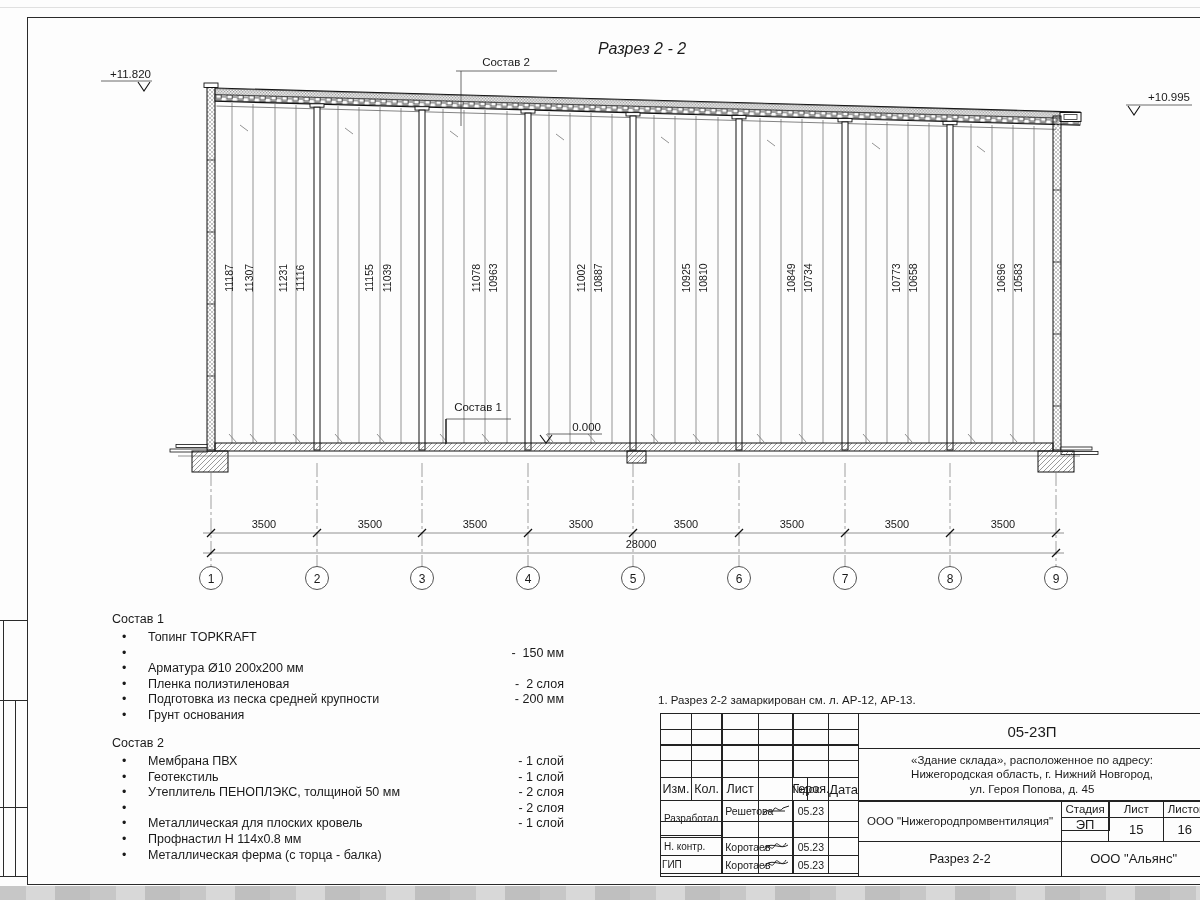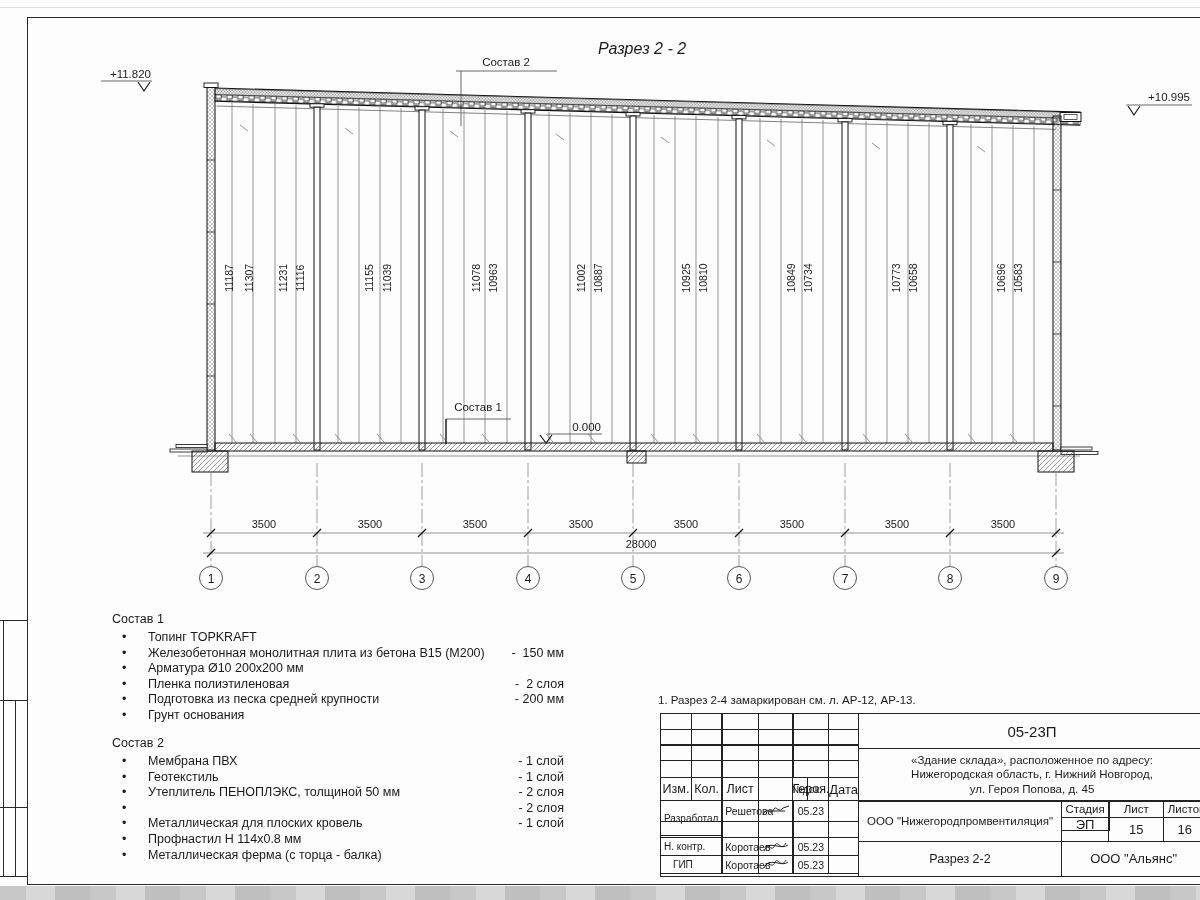--- a/index.html
+++ b/index.html
@@ -301,21 +301,20 @@
 
 <div class="abs complist" style="top:612px;">
   <h3>Состав 1</h3>
   <div class="li">
       <span class="blt">•</span>
       <span class="nm">Топинг TOPKRAFT</span>
       <span class="vl"></span>
     </div>
   <div class="li">
       <span class="blt">•</span>
-      <span class="nm">Железобетонная монолитная плита из бетона В15 (М200)</span>
       <span class="vl">-  150 мм</span>
     </div>
   <div class="li">
       <span class="blt">•</span>
       <span class="nm">Арматура Ø10 200x200 мм</span>
       <span class="vl"></span>
     </div>
   <div class="li">
       <span class="blt">•</span>
       <span class="nm">Пленка полиэтиленовая</span>
@@ -364,21 +363,21 @@
       <span class="nm">Профнастил Н 114x0.8 мм</span>
       <span class="vl"></span>
     </div>
   <div class="li">
       <span class="blt">•</span>
       <span class="nm">Металлическая ферма (с торца - балка)</span>
       <span class="vl"></span>
     </div>
 </div>
 
-<div class="abs" id="note">1. Разрез 2-4 замаркирован см. л. АР-12, АР-13.</div>
+<div class="abs" id="note">1. Разрез 2-2 замаркирован см. л. АР-12, АР-13.</div>
 
 <div>
 
   <div class="tb-cell" style="left:660px;top:713px;width:32px;height:17px;"></div>
   <div class="tb-cell" style="left:690.6px;top:713px;width:32px;height:17px;"></div>
   <div class="tb-cell" style="left:721.2px;top:713px;width:38px;height:17px;"></div>
   <div class="tb-cell" style="left:757.8px;top:713px;width:36px;height:17px;"></div>
   <div class="tb-cell" style="left:792.4px;top:713px;width:37px;height:17px;"></div>
   <div class="tb-cell" style="left:828px;top:713px;width:31.4px;height:17px;"></div>
   <div class="tb-cell" style="left:660px;top:728.6px;width:32px;height:17px;"></div>
@@ -423,21 +422,21 @@
   <div class="tb-cell" style="left:828px;top:821px;width:31.4px;height:17px;"></div>
   <div class="tb-cell" style="left:660px;top:837px;width:63px;height:19px;font-size:10px;justify-content:flex-start;padding-left:3px;">Н. контр.</div>
   <div class="tb-cell" style="left:721.2px;top:837px;width:38px;height:19px;font-size:10.5px;justify-content:flex-start;padding-left:3px;">Коротаев</div>
   <div class="tb-cell" style="left:757.8px;top:837px;width:36px;height:19px;">
     <svg width="30" height="16" viewBox="0 0 30 16">
         <path d="M3,12 C8,1 10,15 14,6 C17,1 20,13 25,4 M4,8 C12,3 20,11 27,6" fill="none" stroke="#222" stroke-width="1"></path>
       </svg>
   </div>
   <div class="tb-cell" style="left:792.4px;top:837px;width:37px;height:19px;font-size:10.5px;">05.23</div>
   <div class="tb-cell" style="left:828px;top:837px;width:31.4px;height:19px;"></div>
-  <div class="tb-cell" style="left:660px;top:855px;width:63px;height:19px;font-size:10px;justify-content:flex-start;padding-left:12px;">ГИП</div>
+  <div class="tb-cell" style="left:660px;top:855px;width:63px;height:19px;font-size:10px;justify-content:flex-start;padding-left:1px;">ГИП</div>
   <div class="tb-cell" style="left:721.2px;top:855px;width:38px;height:19px;font-size:10.5px;justify-content:flex-start;padding-left:3px;">Коротаев</div>
   <div class="tb-cell" style="left:757.8px;top:855px;width:36px;height:19px;">
     <svg width="30" height="16" viewBox="0 0 30 16">
         <path d="M3,11 C8,0 10,14 14,5 C17,0 20,12 25,3 M5,7 C13,2 21,10 27,5" fill="none" stroke="#222" stroke-width="1"></path>
       </svg>
   </div>
   <div class="tb-cell" style="left:792.4px;top:855px;width:37px;height:19px;font-size:10.5px;">05.23</div>
   <div class="tb-cell" style="left:828px;top:855px;width:31.4px;height:19px;"></div>
   <div class="tb-cell" style="left:660px;top:873px;width:199.4px;height:4px;"></div>
 

